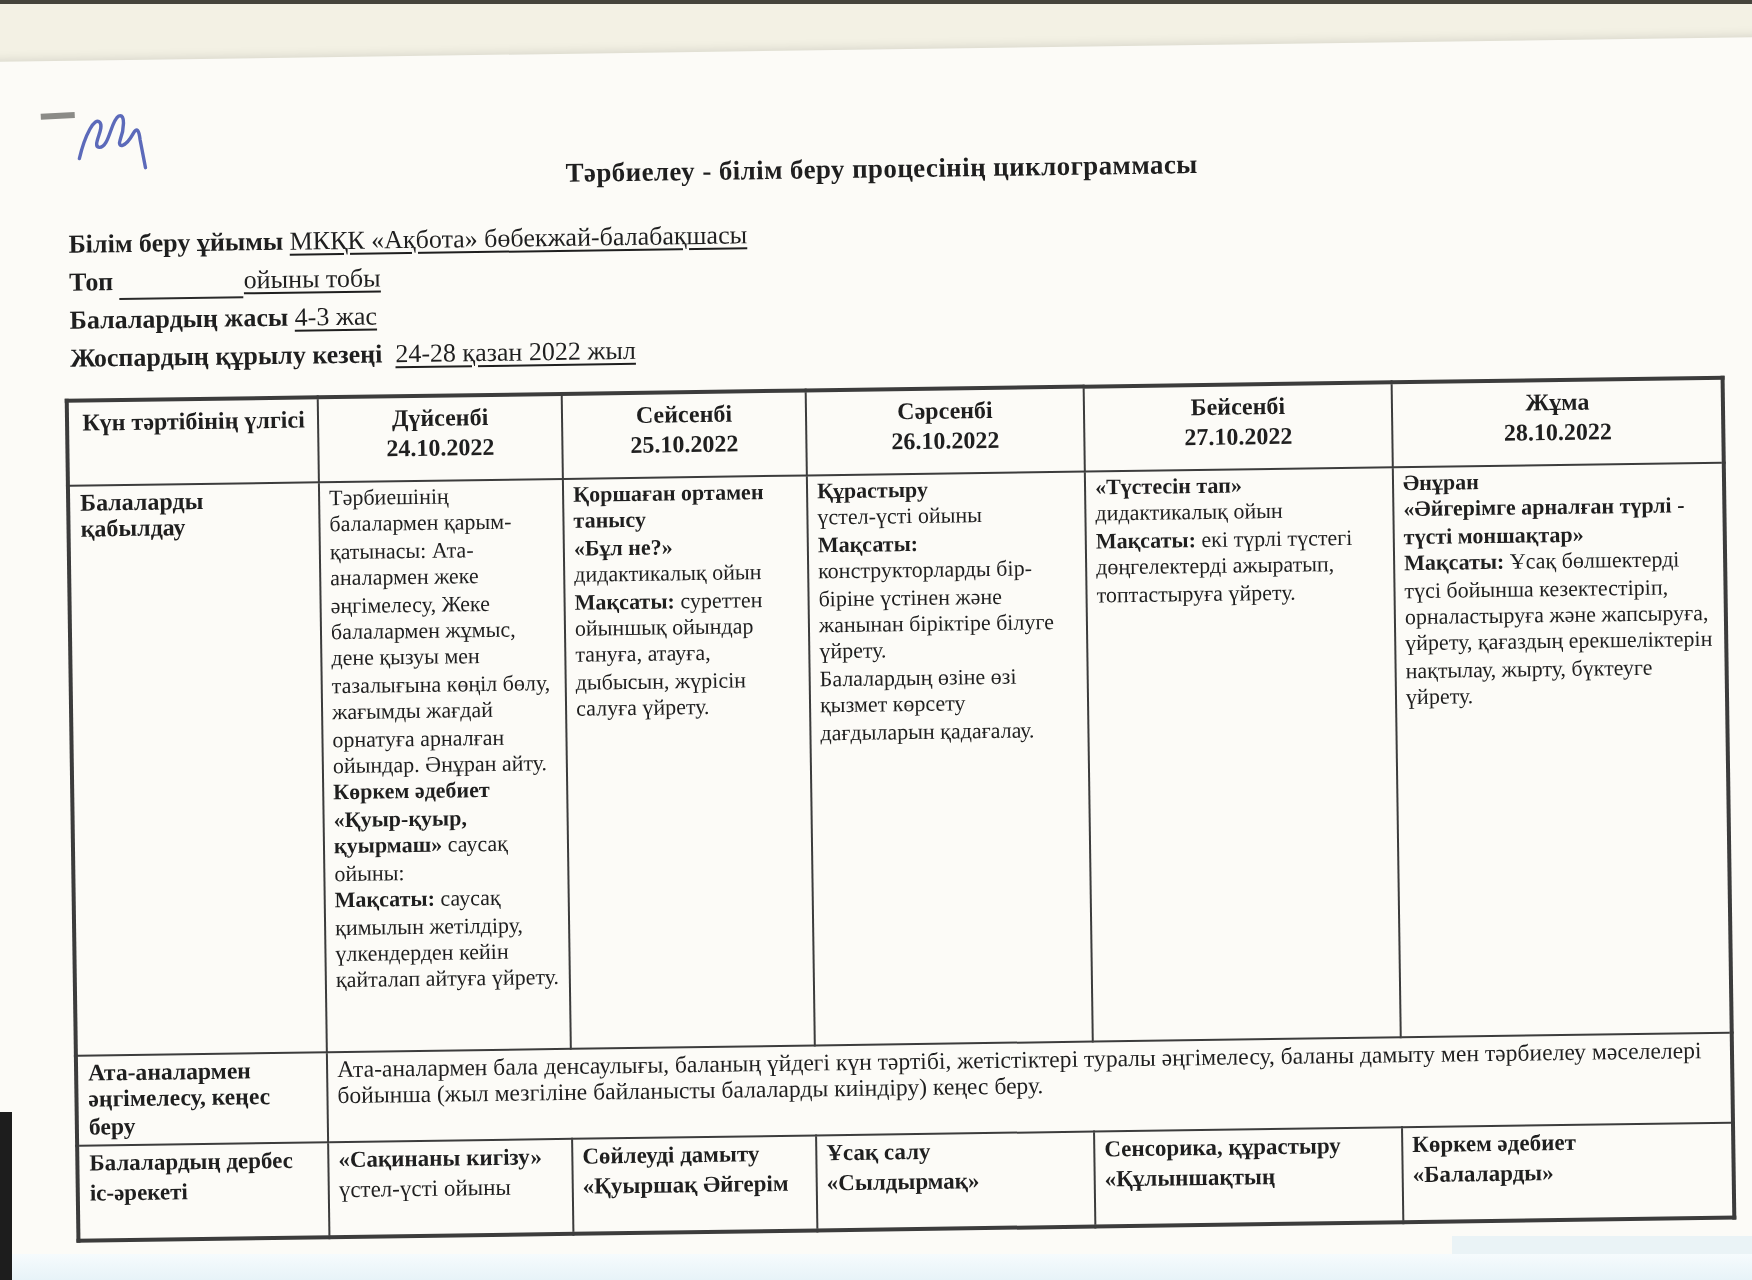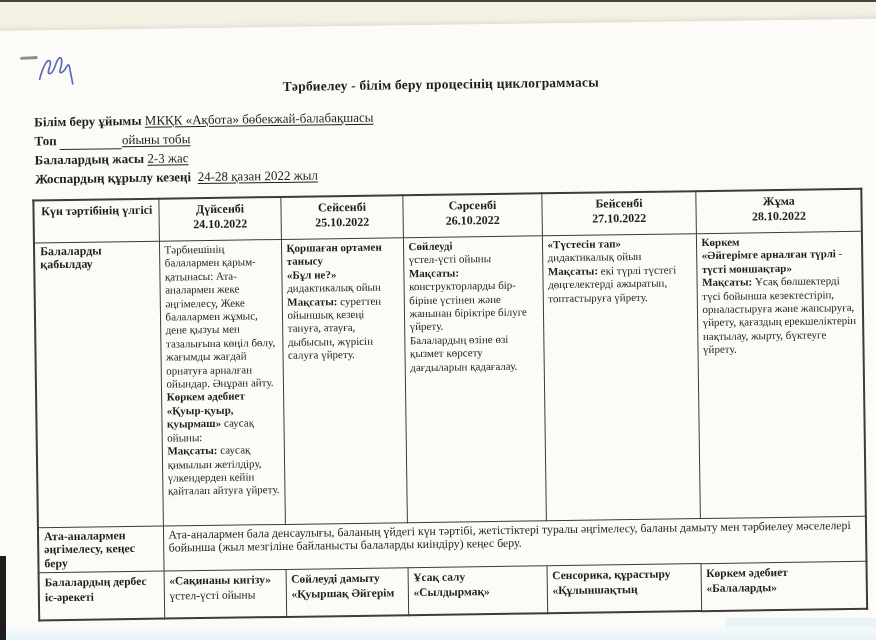--- a/index.html
+++ b/index.html
@@ -54,21 +54,21 @@
       <div class="info-line">
         <span class="b">Білім беру ұйымы</span>
         <span class="u">МКҚК «Ақбота» бөбекжай-балабақшасы</span>
       </div>
       <div class="info-line">
         <span class="b">Топ</span>
         <span class="blank"></span><span class="u">ойыны тобы</span>
       </div>
       <div class="info-line">
         <span class="b">Балалардың жасы</span>
-        <span class="u">2-3 жас</span>
+        <span class="u">4-3 жас</span>
       </div>
       <div class="info-line">
         <span class="b">Жоспардың құрылу кезеңі</span>&nbsp;
         <span class="u">24-28 қазан 2022 жыл</span>
       </div>
     </div>
 
     <table class="grid">
       <colgroup>
         <col class="c0">
@@ -98,24 +98,24 @@
               <div>27.10.2022</div>
             </th>
             <th>
               <div>Жұма</div>
               <div>28.10.2022</div>
             </th>
           </tr>
           <tr class="r-main">
             <td class="lbl">Балаларды қабылдау</td>
             <td><span>Тәрбиешінің балалармен қарым-қатынасы: Ата-аналармен  жеке әңгімелесу,  Жеке балалармен жұмыс, дене қызуы мен тазалығына көңіл бөлу, жағымды жағдай орнатуға арналған ойындар. Әнұран айту.</span><br><span class="b">Көркем әдебиет «Қуыр-қуыр, қуырмаш»</span><span> саусақ ойыны:</span><br><span class="b">Мақсаты:</span><span> саусақ қимылын жетілдіру, үлкендерден кейін қайталап айтуға үйрету.</span></td>
-            <td><span class="b">Қоршаған ортамен танысу</span><br><span class="b">«Бұл не?»</span><br><span>дидактикалық ойын</span><br><span class="b">Мақсаты:</span><span> суреттен ойыншық кезеңі тануға, атауға, дыбысын, жүрісін салуға үйрету.</span></td>
-            <td><span class="b">Сөйлеуді</span><br><span>үстел-үсті ойыны</span><br><span class="b">Мақсаты:</span><br><span>конструкторларды бір-біріне  үстінен және жанынан біріктіре білуге үйрету.</span><br><span>Балалардың өзіне өзі қызмет көрсету дағдыларын қадағалау.</span></td>
+            <td><span class="b">Қоршаған ортамен танысу</span><br><span class="b">«Бұл не?»</span><br><span>дидактикалық ойын</span><br><span class="b">Мақсаты:</span><span> суреттен ойыншық ойындар тануға, атауға, дыбысын, жүрісін салуға үйрету.</span></td>
+            <td><span class="b">Құрастыру</span><br><span>үстел-үсті ойыны</span><br><span class="b">Мақсаты:</span><br><span>конструкторларды бір-біріне  үстінен және жанынан біріктіре білуге үйрету.</span><br><span>Балалардың өзіне өзі қызмет көрсету дағдыларын қадағалау.</span></td>
             <td><span class="b">«Түстесін тап»</span><br><span>дидактикалық  ойын</span><br><span class="b">Мақсаты:</span><span> екі түрлі түстегі дөңгелектерді ажыратып, топтастыруға үйрету.</span></td>
-            <td><span class="b">Көркем</span><br><span class="b">«Әйгерімге арналған түрлі - түсті моншақтар»</span><br><span class="b">Мақсаты:</span><span> Ұсақ бөлшектерді түсі бойынша кезектестіріп, орналастыруға және жапсыруға,  үйрету, қағаздың ерекшеліктерін нақтылау, жырту, бүктеуге үйрету.</span></td>
+            <td><span class="b">Әнұран</span><br><span class="b">«Әйгерімге арналған түрлі - түсті моншақтар»</span><br><span class="b">Мақсаты:</span><span> Ұсақ бөлшектерді түсі бойынша кезектестіріп, орналастыруға және жапсыруға,  үйрету, қағаздың ерекшеліктерін нақтылау, жырту, бүктеуге үйрету.</span></td>
           </tr>
           <tr class="r-consult">
             <td class="lbl">Ата-аналармен әңгімелесу, кеңес беру</td>
             <td colspan="5">Ата-аналармен бала денсаулығы, баланың үйдегі күн тәртібі, жетістіктері туралы әңгімелесу, баланы дамыту мен тәрбиелеу мәселелері бойынша (жыл мезгіліне байланысты балаларды киіндіру) кеңес беру.</td>
           </tr>
           <tr class="r-self">
             <td class="lbl">Балалардың дербес іс-әрекеті</td>
             <td><span class="b">«Сақинаны  кигізу»</span><br><span>үстел-үсті ойыны</span></td>
             <td><span class="b">Сөйлеуді дамыту</span><br><span class="b">«Қуыршақ Әйгерім</span></td>
             <td><span class="b">Ұсақ салу</span><br><span class="b">«Сылдырмақ»</span></td>

